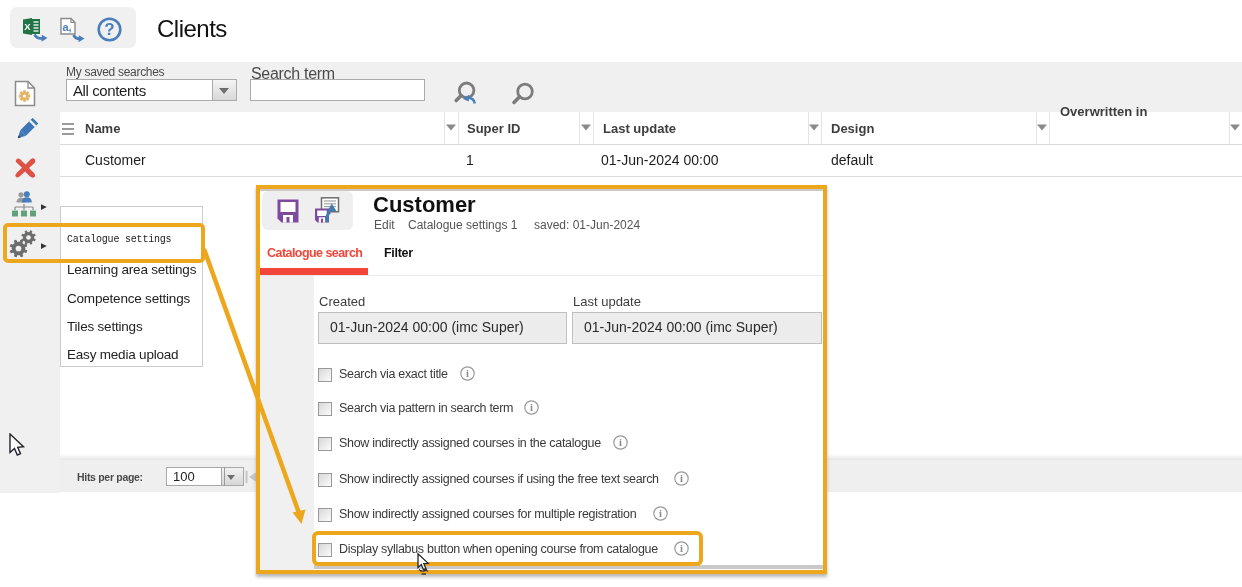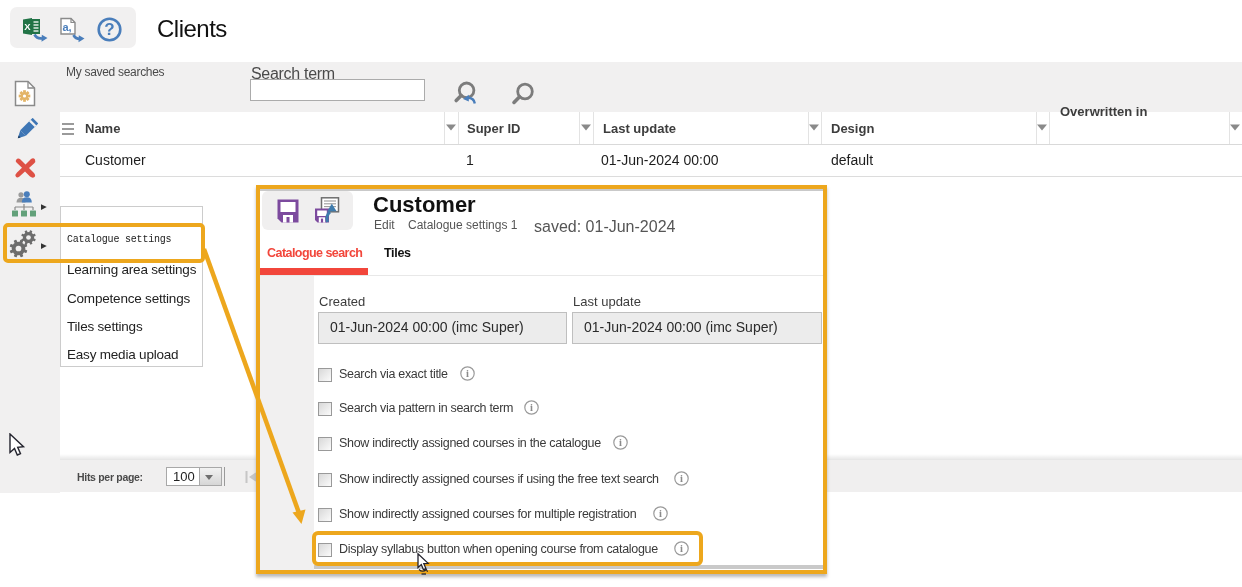--- a/index.html
+++ b/index.html
@@ -102,20 +102,26 @@
         <rect x="8.004" y="10.524" width="2.992" height="4.896" rx="0.544" transform="rotate(202 9.5 19.5)" fill="#6d6d6d"></rect>
         <rect x="8.004" y="10.524" width="2.992" height="4.896" rx="0.544" transform="rotate(247 9.5 19.5)" fill="#6d6d6d"></rect>
         <rect x="8.004" y="10.524" width="2.992" height="4.896" rx="0.544" transform="rotate(292 9.5 19.5)" fill="#6d6d6d"></rect>
         <rect x="8.004" y="10.524" width="2.992" height="4.896" rx="0.544" transform="rotate(337 9.5 19.5)" fill="#6d6d6d"></rect>
         <circle cx="9.5" cy="19.5" r="2.856" fill="#f1f0f0"></circle>
       </svg></div>
   <div class="lbl" style="left:41px;top:202px;font-size:7.5px;color:#333;">▶</div>
   <div class="lbl" style="left:41px;top:241px;font-size:7.5px;color:#333;">▶</div>
 
   <div class="lbl" style="left:66px;top:65px;font-size:12px;letter-spacing:-0.3px;color:#4a4a4a;">My saved searches</div>
+  <div class="abs" style="left:66px;top:79px;width:171px;height:22px;background:#fff;border:1px solid #ababab;box-sizing:border-box;">
+     <div class="lbl" style="left:6px;top:2px;font-size:15px;letter-spacing:-0.4px;color:#1c1c1c;">All contents</div>
+     <div class="abs" style="right:0;top:0;width:23px;height:20px;background:linear-gradient(#f4f4f4,#d8d8d8);border-left:1px solid #ababab;">
+        <div class="abs" style="left:6px;top:8px;width:0;height:0;border-left:5px solid transparent;border-right:5px solid transparent;border-top:6px solid #6e6e6e;"></div>
+     </div>
+  </div>
   <div class="lbl" style="left:251px;top:65px;font-size:16px;letter-spacing:-0.3px;color:#4a4a4a;">Search term</div>
   <div class="abs" style="left:250px;top:79px;width:175px;height:22px;background:#fff;border:1px solid #ababab;box-sizing:border-box;"></div>
   <div id="ic-search1" class="abs" style="left:453px;top:78px;"><svg width="30" height="31" viewBox="0 0 30 31">
         <circle cx="13.6" cy="12.3" r="7.3" fill="none" stroke="#7c7c7c" stroke-width="2.8"></circle>
         <line x1="8.2" y1="17.6" x2="3.2" y2="22.6" stroke="#7c7c7c" stroke-width="3.6" stroke-linecap="round"></line>
         <path d="M21.8 25.5 Q21 19.5 14 19.8" fill="none" stroke="#4a7ebb" stroke-width="2.4"></path>
         <polygon points="10,21 15.8,16.8 15.8,23.6" fill="#4a7ebb"></polygon>
       </svg></div>
   <div id="ic-search2" class="abs" style="left:511px;top:80px;"><svg width="24" height="26" viewBox="0 0 24 26">
         <circle cx="14" cy="11.5" r="7.3" fill="none" stroke="#7c7c7c" stroke-width="2.8"></circle>
@@ -159,21 +165,21 @@
       </svg>
     </div>
 
   <div class="abs" style="left:60px;top:144px;width:1182px;height:32px;border-bottom:1px solid #dcdcdc;"></div>
   <div class="lbl" style="left:85px;top:152px;font-size:14px;color:#1d1d1d;">Customer</div>
   <div class="lbl" style="left:466px;top:152px;font-size:14px;color:#1d1d1d;">1</div>
   <div class="lbl" style="left:601px;top:152px;font-size:14px;color:#1d1d1d;">01-Jun-2024 00:00</div>
   <div class="lbl" style="left:831px;top:152px;font-size:14px;color:#1d1d1d;">default</div>
 
   <div class="lbl" style="left:77px;top:471px;font-size:10.5px;letter-spacing:-0.3px;font-weight:bold;color:#4a4a4a;">Hits per page:</div>
-  <div class="abs" style="left:166px;top:467px;width:56px;height:19px;background:#fff;border:1px solid #a8a8a8;box-sizing:border-box;">
+  <div class="abs" style="left:166px;top:467px;width:78px;height:19px;background:#fff;border:1px solid #a8a8a8;box-sizing:border-box;">
      <div class="lbl" style="left:6px;top:1px;font-size:13px;color:#222;">100</div>
      <div class="abs" style="right:0;top:0;width:21px;height:17px;background:linear-gradient(#f2f2f2,#d6d6d6);border-left:1px solid #a8a8a8;">
         <div class="abs" style="left:5px;top:7px;width:0;height:0;border-left:4.5px solid transparent;border-right:4.5px solid transparent;border-top:5px solid #6e6e6e;"></div>
      </div>
   </div>
   <div class="abs" style="left:224px;top:467px;width:1px;height:19px;background:#9a9a9a;"></div>
   <svg class="abs" style="left:245px;top:471px;" width="14" height="12">
       <rect x="0.5" y="0" width="2" height="12" fill="#c6c6c6"></rect>
       <polygon points="13,0 13,12 4,6" fill="#c6c6c6"></polygon>
     </svg>
@@ -207,24 +213,24 @@
           <path d="M1 11.5 H15 V25.5 H3.5 L1 23 Z" fill="#7c4a9e"></path>
           <rect x="3.2" y="13.5" width="9.6" height="5.5" fill="#fff"></rect>
           <rect x="4.8" y="20.3" width="6.4" height="5.2" fill="#fff"></rect>
           <rect x="6.9" y="21.6" width="2.2" height="3.9" fill="#7c4a9e"></rect>
           <path d="M13.5 25 Q11.5 18.5 16 14.8" fill="none" stroke="#3f7cad" stroke-width="3"></path>
           <polygon points="17.8,6.8 22.6,14.2 13,14.4" fill="#3f7cad"></polygon>
         </svg></div>
      <div class="lbl" style="left:113px;top:3px;font-size:22px;font-weight:bold;color:#111;">Customer</div>
      <div class="lbl" style="left:114px;top:29px;font-size:12px;color:#555;">Edit</div>
      <div class="lbl" style="left:148px;top:29px;font-size:12px;color:#555;">Catalogue settings 1</div>
-     <div class="lbl" style="left:274px;top:29px;font-size:16px;color:#555;text-align:right;">saved: 01-Jun-2024</div>
+     <div class="lbl" style="left:274px;top:29px;font-size:12px;color:#555;text-align:right;">saved: 01-Jun-2024</div>
 
      <div class="lbl" style="left:7px;top:57px;font-size:12.5px;letter-spacing:-0.55px;font-weight:bold;color:#f2463b;">Catalogue search</div>
-     <div class="lbl" style="left:124px;top:57px;font-size:12.5px;letter-spacing:-0.3px;font-weight:bold;color:#111;">Tiles</div>
+     <div class="lbl" style="left:124px;top:57px;font-size:12.5px;letter-spacing:-0.3px;font-weight:bold;color:#111;">Filter</div>
      <div class="abs" style="left:0;top:79px;width:108px;height:7px;background:#f2463b;"></div>
      <div class="abs" style="left:0;top:86px;width:563px;height:1px;background:#e8e8e8;"></div>
 
      <div class="abs" style="left:0;top:87px;width:54px;height:294px;background:#f1f0f0;"></div>
 
      <div class="lbl" style="left:59px;top:105px;font-size:13px;color:#3c3c3c;">Created</div>
      <div class="abs" style="left:58px;top:123px;width:249px;height:32px;background:#ececec;border:1px solid #bfbfbf;box-sizing:border-box;">
         <div class="lbl" style="left:11px;top:6px;font-size:14px;color:#2a2a2a;">01-Jun-2024 00:00 (imc Super)</div>
      </div>
      <div class="lbl" style="left:313px;top:105px;font-size:13px;color:#3c3c3c;">Last update</div>

